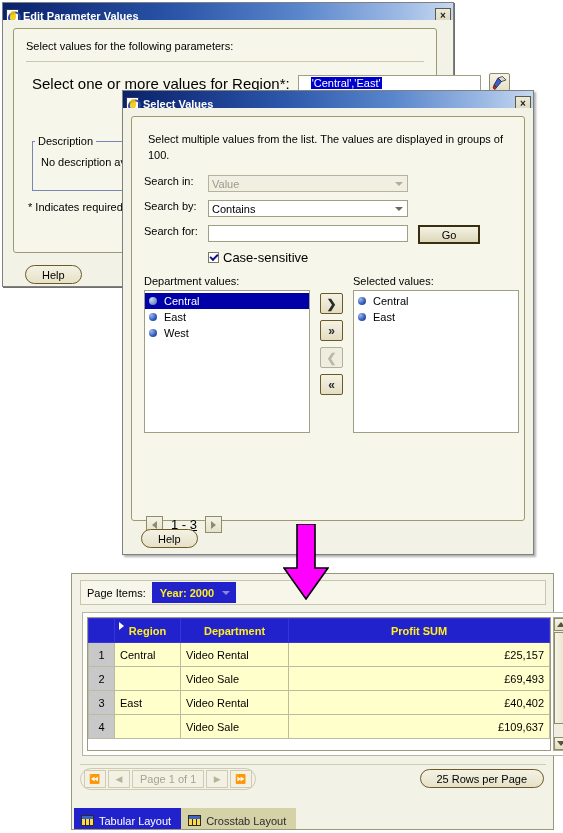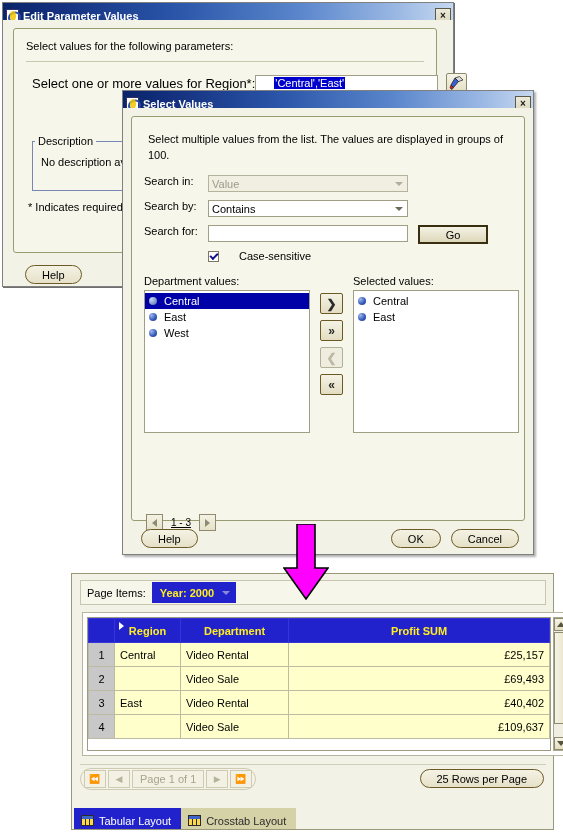--- a/index.html
+++ b/index.html
@@ -108,28 +108,28 @@
     position: absolute;
     left: 12px; top: 32px;
     width: 398px; height: 1px;
     background: #c9c7ae;
   }
   .epv-row {
     position: absolute;
     left: 18px; top: 44px;
     display: flex; align-items: center;
   }
-  .epv-label { font-size: 13px; white-space: nowrap; margin-right: 0; }
+  .epv-label { font-size: 15px; white-space: nowrap; margin-right: 8px; }
   .epv-input {
     width: 183px; height: 16px;
     background: #ffffff;
     border: 1px solid #a09e84;
     box-sizing: border-box;
     display: flex; align-items: center;
-    padding: 0 18px;
+    padding: 0 12px;
     font-size: 11px;
     overflow: hidden;
   }
   .epv-input .sel {
     background: #0000cc;
     color: #ffffff;
     padding: 0 1px;
     white-space: nowrap;
   }
   .lov-btn {
@@ -252,21 +252,21 @@
     background: #ffffff;
     border: 1px solid #a09e84;
     box-sizing: border-box;
     font-size: 11px;
     padding-left: 3px;
     display: flex; align-items: center;
     cursor: text;
   }
   .go-btn {
     margin-left: 10px;
-    width: 70px; height: 19px;
+    width: 62px; height: 19px;
     background: linear-gradient(to bottom,#f4f2e4,#ddd7ba);
     border: 2px solid #3a2e10;
     box-sizing: border-box;
     display: flex; align-items: center; justify-content: center;
     font-size: 11px;
     cursor: pointer;
   }
   .chk-row {
     display: flex; align-items: center;
     margin-left: 64px; margin-top: 2px;
@@ -282,21 +282,21 @@
   }
   .checkbox.checked::after {
     content: "";
     position: absolute;
     left: 1px; top: 1px;
     width: 6px; height: 3px;
     border-left: 2px solid #10108a;
     border-bottom: 2px solid #10108a;
     transform: rotate(-45deg);
   }
-  .chk-label { font-size: 11px; margin-left: 16px; }
+  .chk-label { font-size: 13px; }
 
   .lists-area { position: absolute; left: 12px; top: 158px; }
   .list-caption { font-size: 11px; margin-bottom: 3px; }
   .listbox {
     width: 166px; height: 143px;
     background: #ffffff;
     border: 1px solid #a09e84;
     box-sizing: border-box;
     overflow: hidden;
     padding-top: 2px;
@@ -349,21 +349,21 @@
   .pgbtn {
     width: 17px; height: 17px;
     background: linear-gradient(to bottom,#f4f2e4,#e6e1c8);
     border: 1px solid #8e8b6f;
     box-sizing: border-box;
     display: flex; align-items: center; justify-content: center;
     cursor: pointer;
   }
   .tri-l { width:0;height:0;border-top:4px solid transparent;border-bottom:4px solid transparent;border-right:5px solid #8d8b74; }
   .tri-r { width:0;height:0;border-top:4px solid transparent;border-bottom:4px solid transparent;border-left:5px solid #8d8b74; }
-  .pgtext { font-size: 10px; margin: 8px 8px; text-decoration: underline; }
+  .pgtext { font-size: 13px; margin: 8px 8px; text-decoration: underline; }
 
   .sv-footer {
     position: absolute;
     left: 0; right: 0; top: 421px;
     height: 24px;
   }
   .sv-footer .left { position: absolute; left: 18px; top: 0; }
   .sv-footer .right { position: absolute; right: 14px; top: 0; display: flex; gap: 10px; }
 
   
@@ -708,24 +708,20 @@
         <span class="pgtext">1 - 3</span>
         <span class="pgbtn">
             <span class="tri-r"></span>
           </span>
       </div>
     </div>
 
     <div class="sv-footer">
       <span class="left">
         <span class="pill">Help</span>
-      </span>
-      <span class="right">
-        <span class="pill">OK</span>
-        <span class="pill">Cancel</span>
       </span>
     </div>
   </div>
 </div>
 
 <svg id="magenta-arrow" viewBox="0 0 46 76">
   <path d="M14 0 L32 0 L32 44 L45 44 L23 75 L1 44 L14 44 Z" fill="#ff00ff" stroke="#000000" stroke-width="1.6"></path>
 </svg>
 
 <div id="report">

